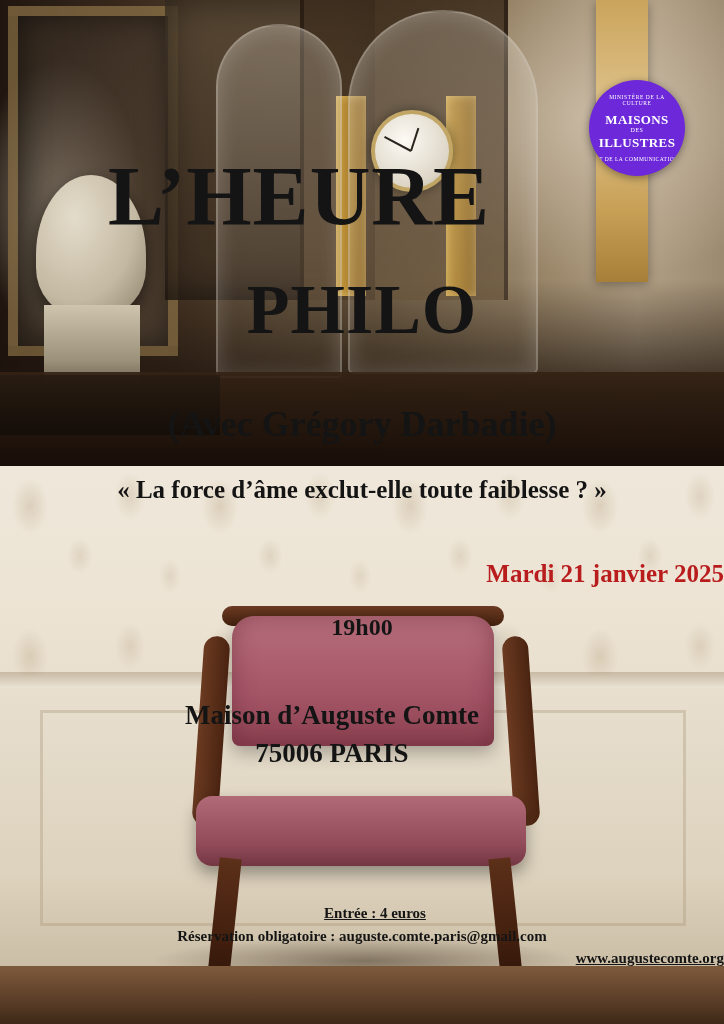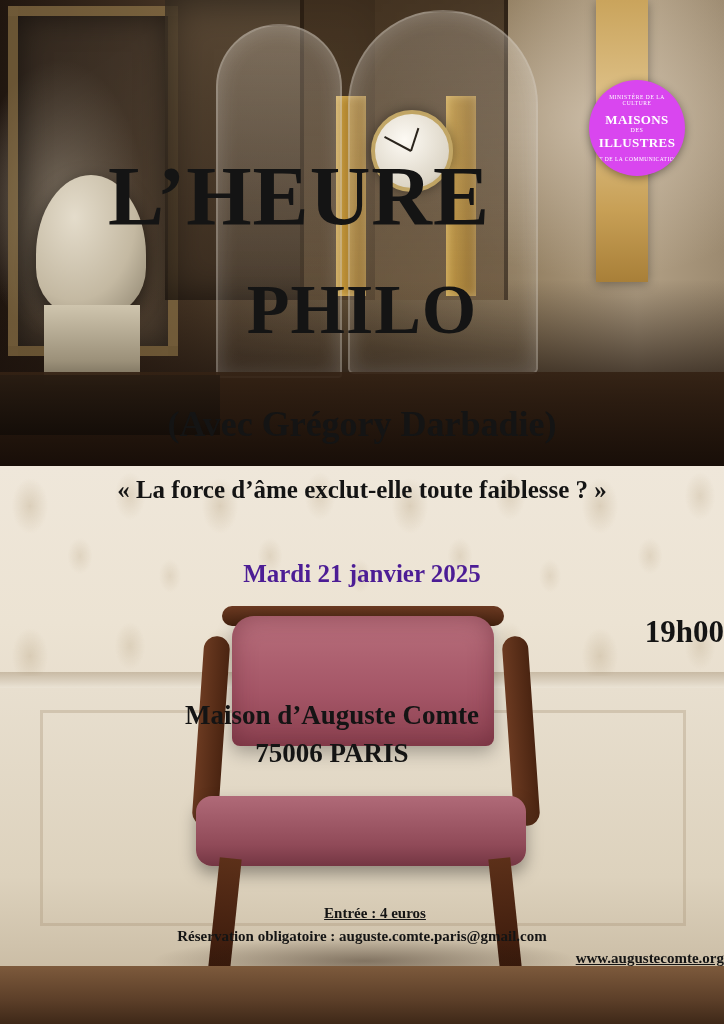--- a/index.html
+++ b/index.html
@@ -217,21 +217,21 @@
     border-radius: 50%;
     background: radial-gradient(ellipse at center, rgba(40,25,14,0.45), rgba(0,0,0,0) 70%);
   }
 
   
   .logo {
     position: absolute;
     left: 589px; top: 80px;
     width: 96px; height: 96px;
     border-radius: 50%;
-    background: #d946ef;
+    background: #6d28d9;
     color: #ffffff;
     box-shadow: 0 2px 8px rgba(0,0,0,0.4);
     display: flex;
     flex-direction: column;
     align-items: center;
     justify-content: center;
     text-align: center;
     overflow: hidden;
   }
   .logo .arc-top {
@@ -313,30 +313,30 @@
     font-weight: bold;
     color: #141414;
     line-height: 1.45;
   }
   .date {
     position: absolute;
     left: 0; top: 560px;
     width: 724px;
     font-size: 25px;
     font-weight: bold;
-    color: #4c1d95;
+    color: #b91c1c;
+    text-align: right;
   }
   .time {
     position: absolute;
     left: 0; top: 614px;
     width: 724px;
-    font-size: 31px;
-    font-weight: bold;
-    color: #141414;
-    text-align: right;
+    font-size: 24px;
+    font-weight: bold;
+    color: #141414;
   }
   .venue {
     position: absolute;
     left: 0; top: 696px;
     width: 664px;
     font-size: 27px;
     font-weight: bold;
     color: #141414;
     line-height: 1.42;
   }

